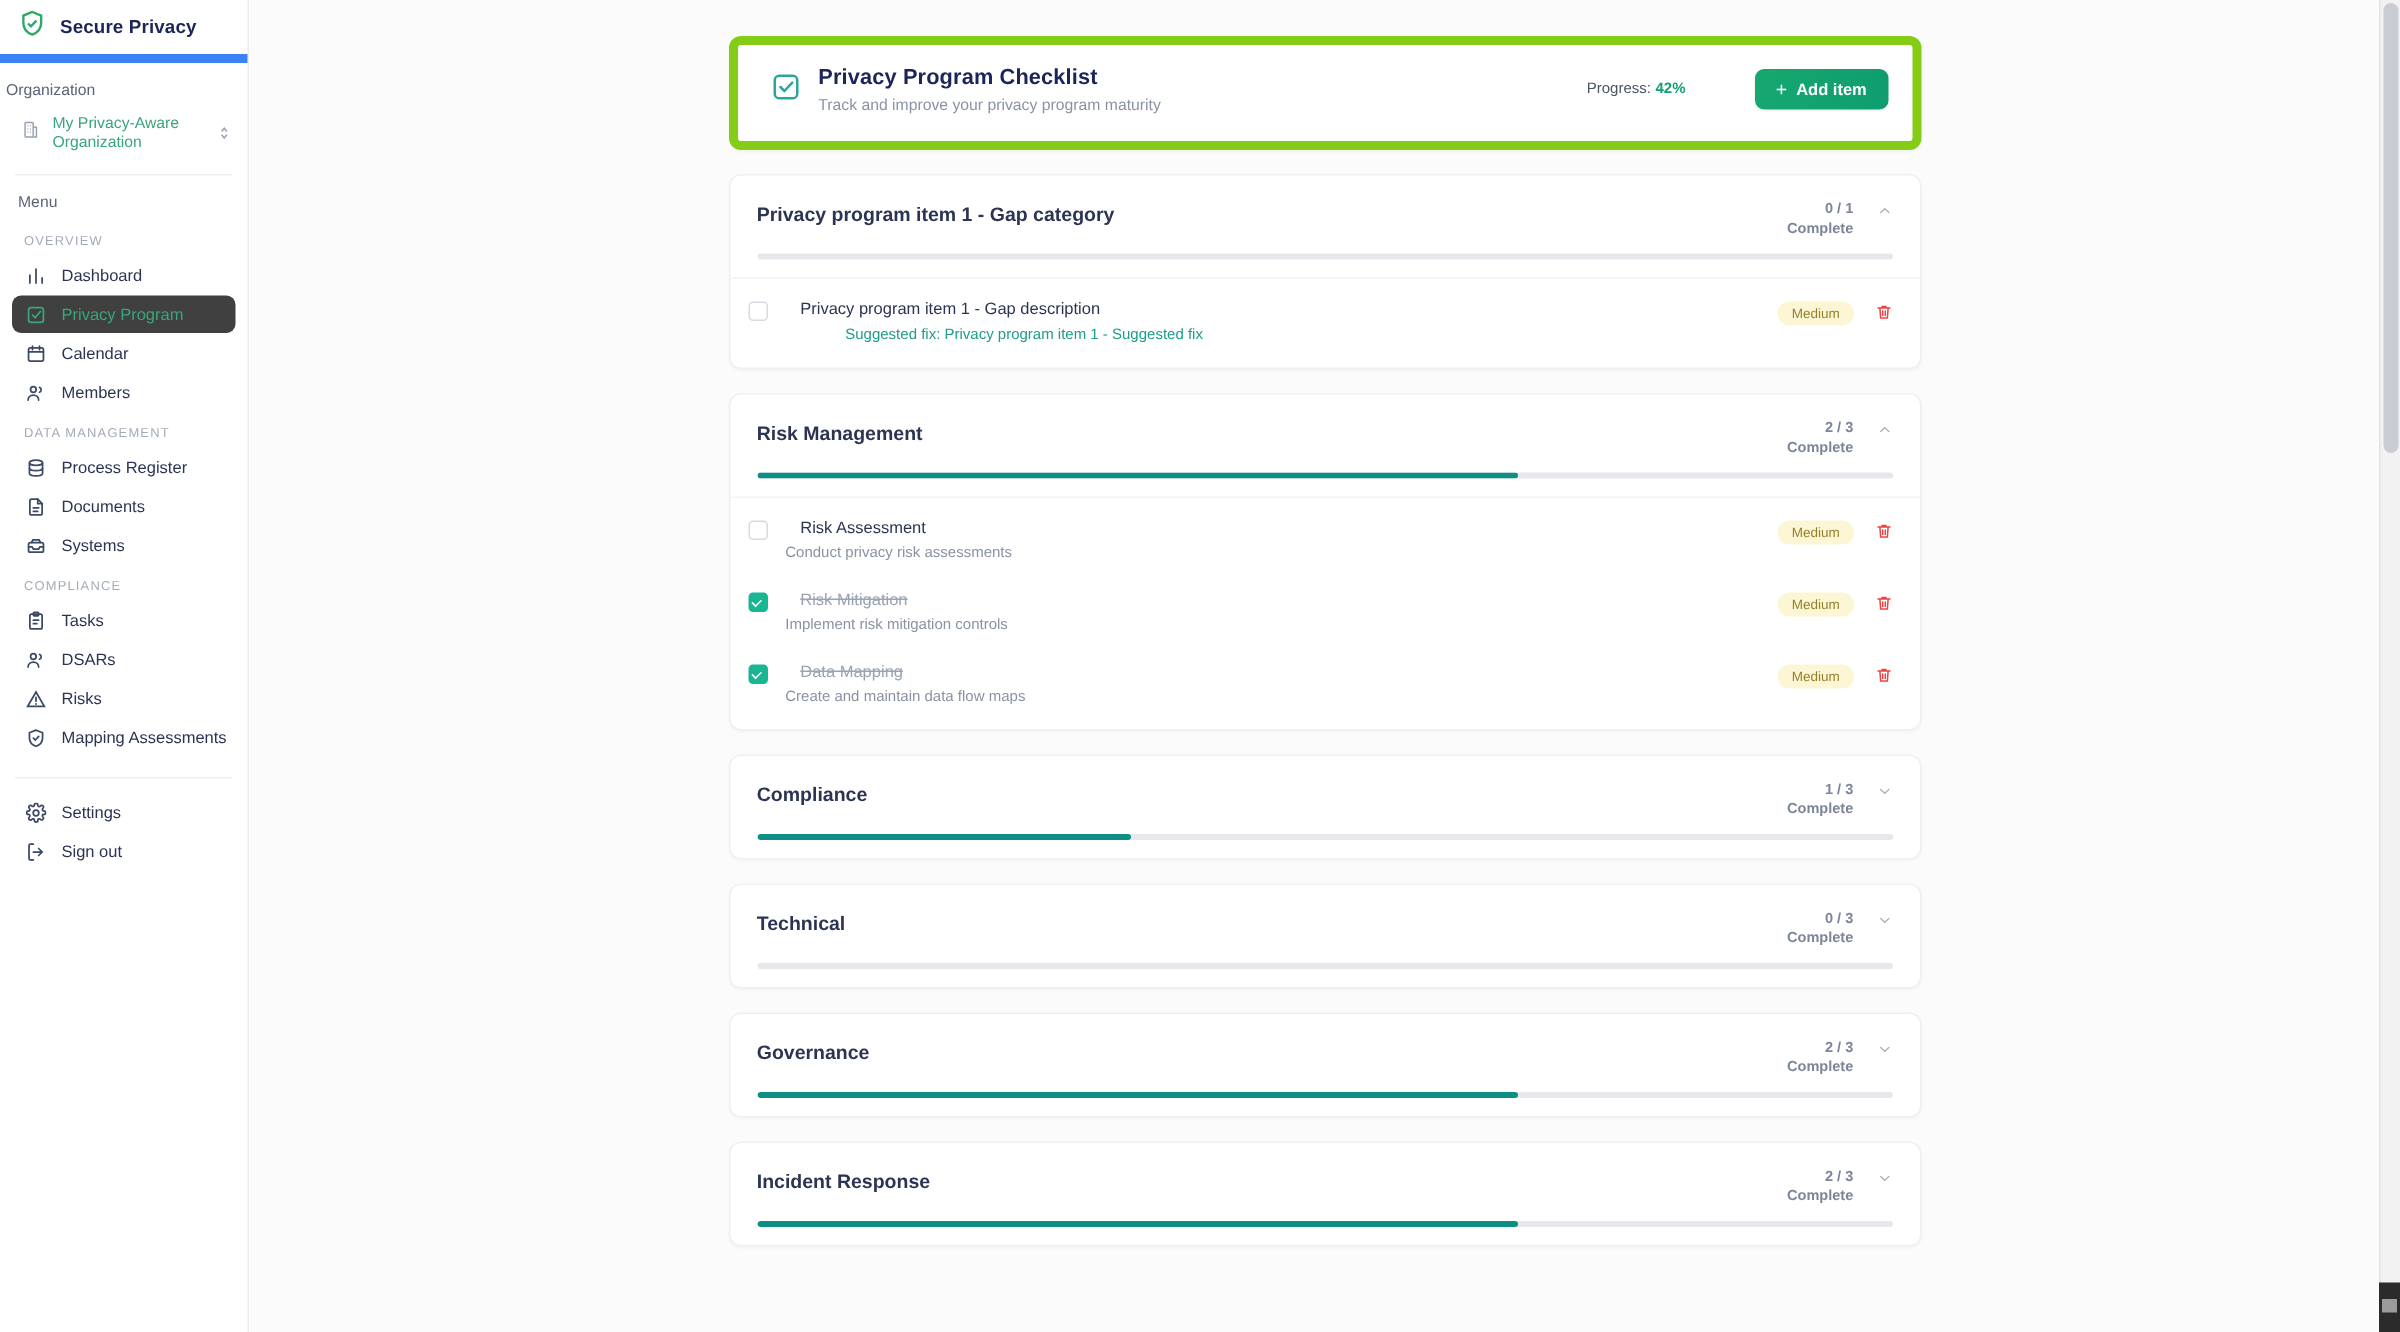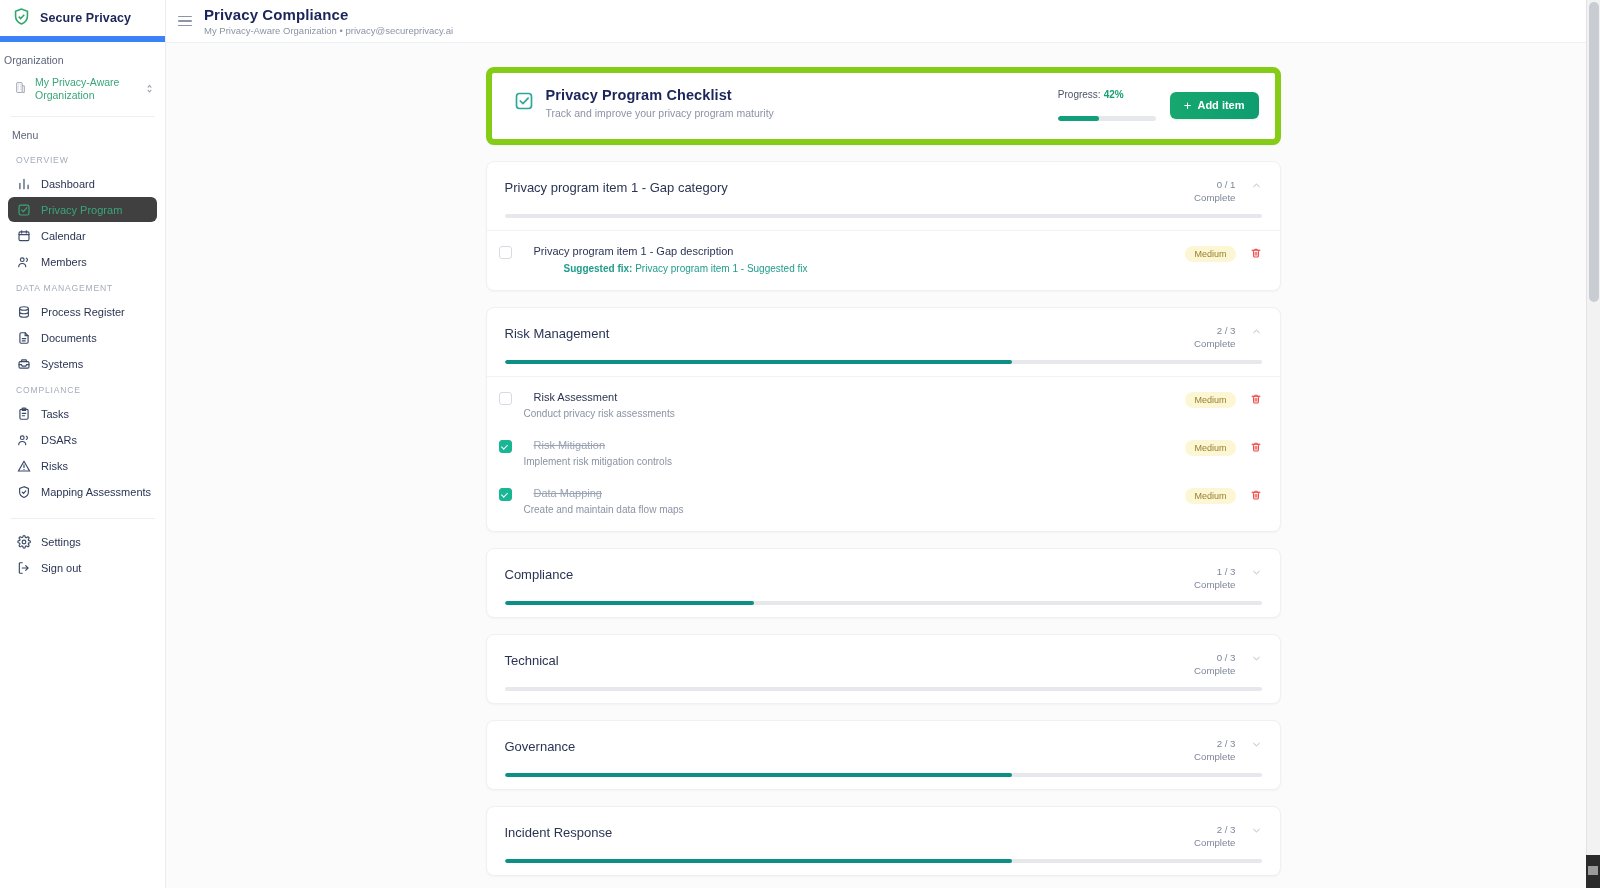--- a/index.html
+++ b/index.html
@@ -79,42 +79,42 @@
     background: #fff; border: 6px solid #84cc16; border-radius: 8px;
     box-shadow: 0 1px 2px rgba(16,24,40,.04);
     padding: 14px 16px 18px 16px; display: flex; align-items: flex-start;
     margin-bottom: 16px;
   }
   .hc-icon { width: 20px; height: 20px; margin: 4px 12px 0 6px; flex: 0 0 20px; color:#2aa79b;}
   .hc-texts { flex: 1; }
   .hc-title { font-size: 14.5px; font-weight: bold; color: #1b2559; margin-bottom: 4px; letter-spacing:.1px;}
   .hc-sub { font-size: 10.5px; color: #8a93a4; }
   .hc-right { display: flex; align-items: center; gap: 14px; padding-top: 2px; }
-  .prog-box { display: flex; flex-direction: column; gap: 16px; width: 98px; }
+  .prog-box { display: flex; flex-direction: row; gap: 16px; width: 98px; }
   .prog-line { font-size: 10px; color: #4a5468; }
   .prog-line b { color: #15a06f; margin-left: 3px; }
   .prog-track { height: 5px; background: #e6e8ec; border-radius: 3px; overflow: hidden; }
   .prog-fill { height: 100%; background: #12a07a; border-radius: 3px; }
   .add-btn {
     background: linear-gradient(90deg,#16a86f,#0f9d70);
     color: #fff; font-size: 11px; font-weight: bold;
     border: none; border-radius: 6px; height: 27px; padding: 0 14px;
     display: flex; align-items: center; gap: 6px; cursor: pointer;
     box-shadow: 0 1px 2px rgba(16,24,40,.08);
   }
   .add-btn .plus { font-size: 13px; font-weight: normal; }
 
   
   .cat-card {
     background: #fff; border: 1px solid #eef0f4; border-radius: 8px;
     box-shadow: 0 1px 2px rgba(16,24,40,.035);
     margin-bottom: 16px; overflow: hidden;
   }
   .cat-head {
-    display: flex; align-items: flex-start; padding: 16px 18px 0 18px; cursor: pointer;
+    display: flex; align-items: flex-start; padding: 16px 18px 0 18px; cursor: pointer; font-weight: bold;
   }
   .cat-title { flex: 1; font-size: 13px; color: #2b3553; padding-top: 2px; }
   .cat-count { text-align: right; font-size: 9.7px; color: #7d8699; line-height: 13px; width: 54px;}
   .cat-chev { width: 26px; text-align: right; color: #aab2c0; font-size: 10px; padding-top: 2px;}
   .cat-bar { margin: 10px 18px 12px 18px; height: 4px; background: #e6e8ec; border-radius: 2px; overflow: hidden; }
   .cat-bar i { display:block; height: 100%; background: #0e8f86; border-radius: 2px; }
   .cat-items { border-top: 1px solid #f0f2f5; padding: 4px 0 6px 0; }
 
   .task {
     display: flex; align-items: flex-start; padding: 10px 18px 10px 12px;
@@ -131,21 +131,21 @@
   .cb.on::after {
     content: ""; width: 5px; height: 2.5px;
     border-left: 1.6px solid #fff; border-bottom: 1.6px solid #fff;
     transform: rotate(-45deg) translate(0px,-1px);
   }
   .task-body { flex: 1; }
   .task-title { font-size: 11px; color: #2b3553; margin-bottom: 5px; margin-left: 10px; }
   .task-title.done { text-decoration: line-through; color: #9aa3b2; }
   .task-desc { font-size: 10px; color: #8a93a4; }
   .task-fix { font-size: 10px; color: #1f9d8a; margin-top: 6px; }
-  .task-fix b { font-weight: bold; padding-left: 40px; }
+  .task-fix b { font-weight: normal; padding-left: 40px; }
   .badge {
     font-size: 9px; color: #96812b; background: #fdf6d4;
     border-radius: 9px; padding: 3px 9px; margin-top: 1px; white-space: nowrap; margin-left: 11px;
   }
   .del { width: 26px; text-align: right; color: #ef4444; font-size: 11px; cursor: pointer; padding-top:2px;}
 
   .cat-card.collapsed .cat-head { padding-bottom: 0; }
 
   
   .vscroll {
@@ -323,31 +323,20 @@
               <path d="M9 3H5.5A1.5 1.5 0 0 0 4 4.5v15A1.5 1.5 0 0 0 5.5 21H9"></path>
               <path d="M15 16l4-4-4-4M19 12H9"></path>
             </svg>
         </span>
         <span class="lbl">Sign out</span>
       </div>
     </div>
   </aside>
 
   <section class="main">
-    <div class="topbar">
-      <div class="hamburger">
-          <span></span>
-          <span></span>
-          <span></span>
-        </div>
-      <div class="topbar-text">
-        <div class="page-title">Privacy Compliance</div>
-        <div class="page-sub">My Privacy-Aware Organization • privacy@secureprivacy.ai</div>
-      </div>
-    </div>
 
     <div class="content">
       <div class="canvas">
 
         <div class="header-card">
           <span class="hc-icon">
             <svg width="20" height="20" viewBox="0 0 24 24" fill="none" stroke="#2aa79b" stroke-width="2" stroke-linecap="round">
                 <rect x="3" y="3" width="18" height="18" rx="3.5"></rect>
                 <path d="M7.5 12l3.2 3.2L17 8.5"></path>
               </svg>

